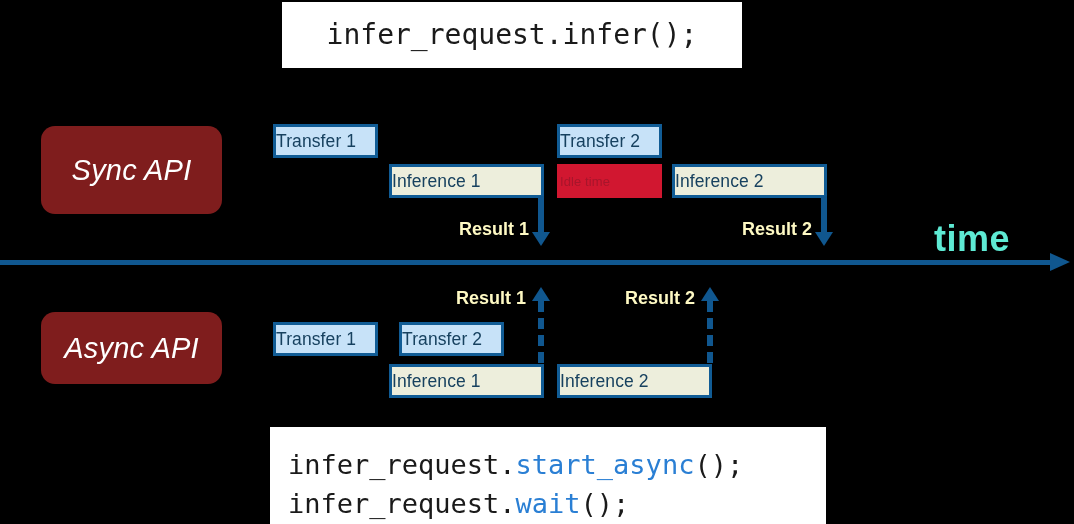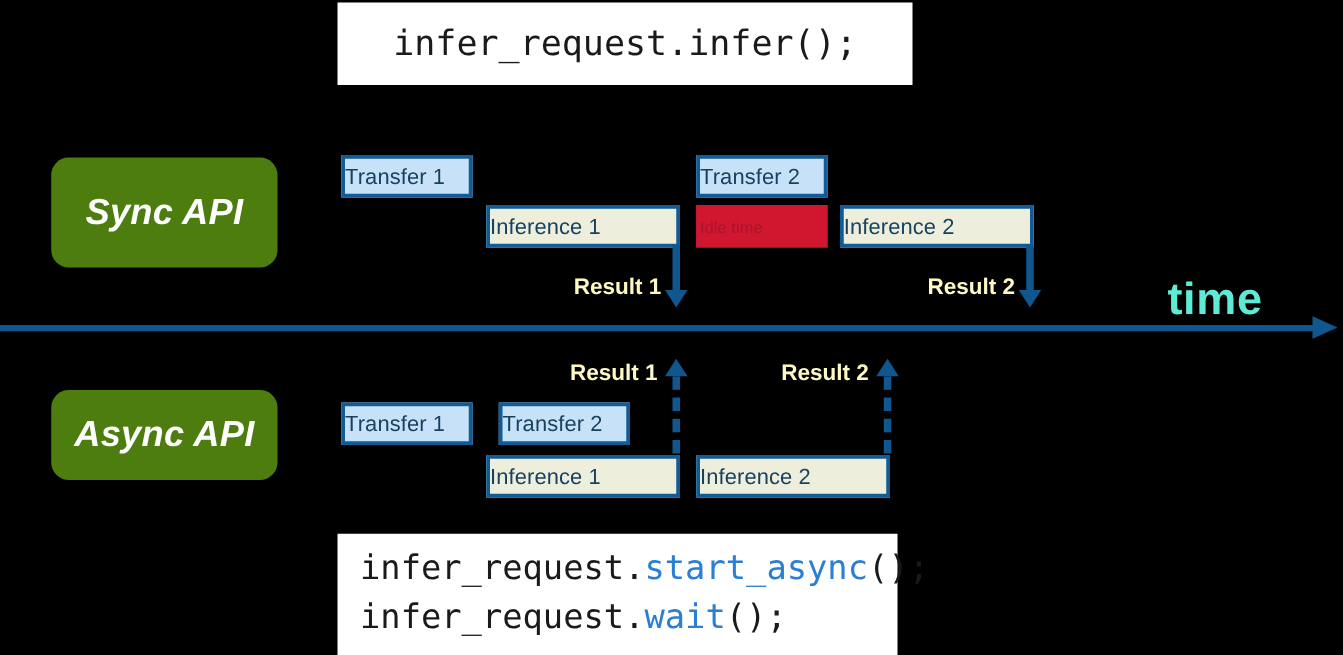--- a/index.html
+++ b/index.html
@@ -19,52 +19,51 @@
   
   .code-block {
     position: absolute;
     background: #FFFFFF;
     color: #1a1a1a;
     font-family: "DejaVu Sans Mono", "Liberation Mono", monospace;
     box-sizing: border-box;
     white-space: pre;
   }
   #code-top {
-    left: 270px;
+    left: 282px;
     top: 2px;
     width: 460px;
     height: 66px;
     font-size: 28px;
     line-height: 66px;
     text-align: center;
   }
   #code-bottom {
     left: 270px;
     top: 427px;
-    width: 448px;
+    width: 556px;
     height: 97px;
     font-size: 27px;
-    padding: 8px 0 0 18px;
+    padding: 18px 0 0 18px;
     line-height: 39px;
   }
   .kw-accent { color: #2A7FD4; }
 
   
   .api-pill {
     position: absolute;
-    background: #4d7c0f;
+    background: #7f1d1d;
     border-radius: 14px;
     color: #FFFFFF;
     font-style: italic;
     font-size: 29px;
     display: flex;
     align-items: center;
     justify-content: center;
     letter-spacing: 0.2px;
-    font-weight: bold;
   }
   #pill-sync  { left: 41px; top: 126px; width: 181px; height: 88px; }
   #pill-async { left: 41px; top: 312px; width: 181px; height: 72px; }
 
   
   .task-box {
     position: absolute;
     box-sizing: border-box;
     border: 3px solid #115C95;
     display: flex;

